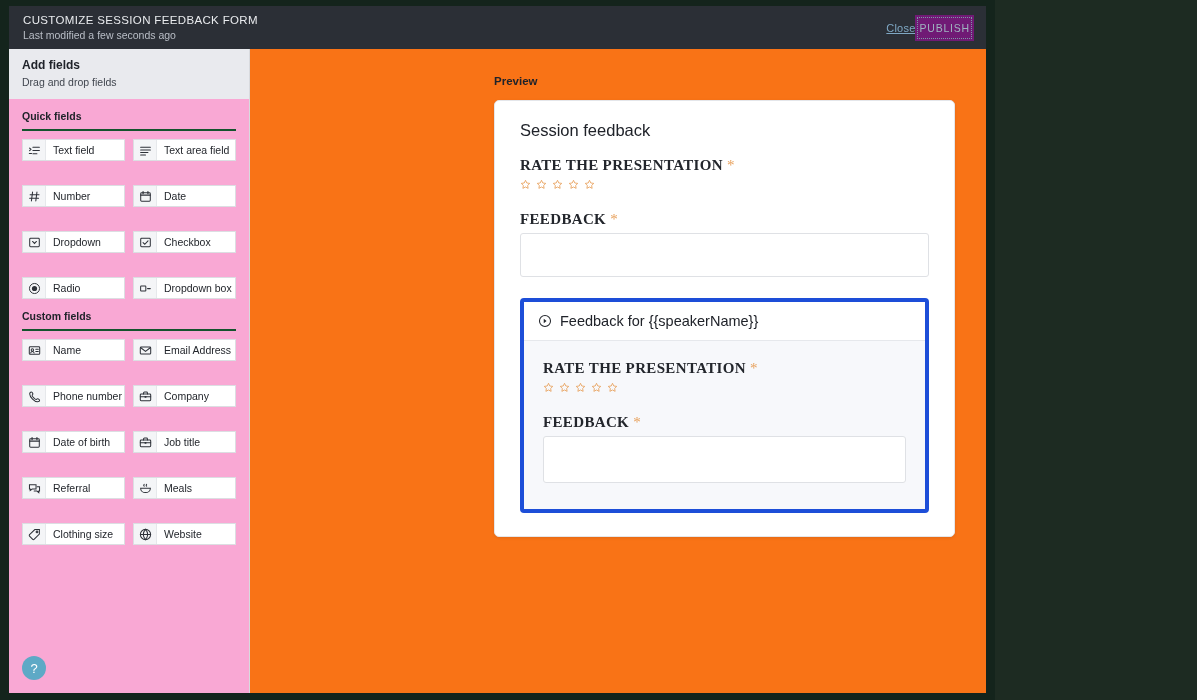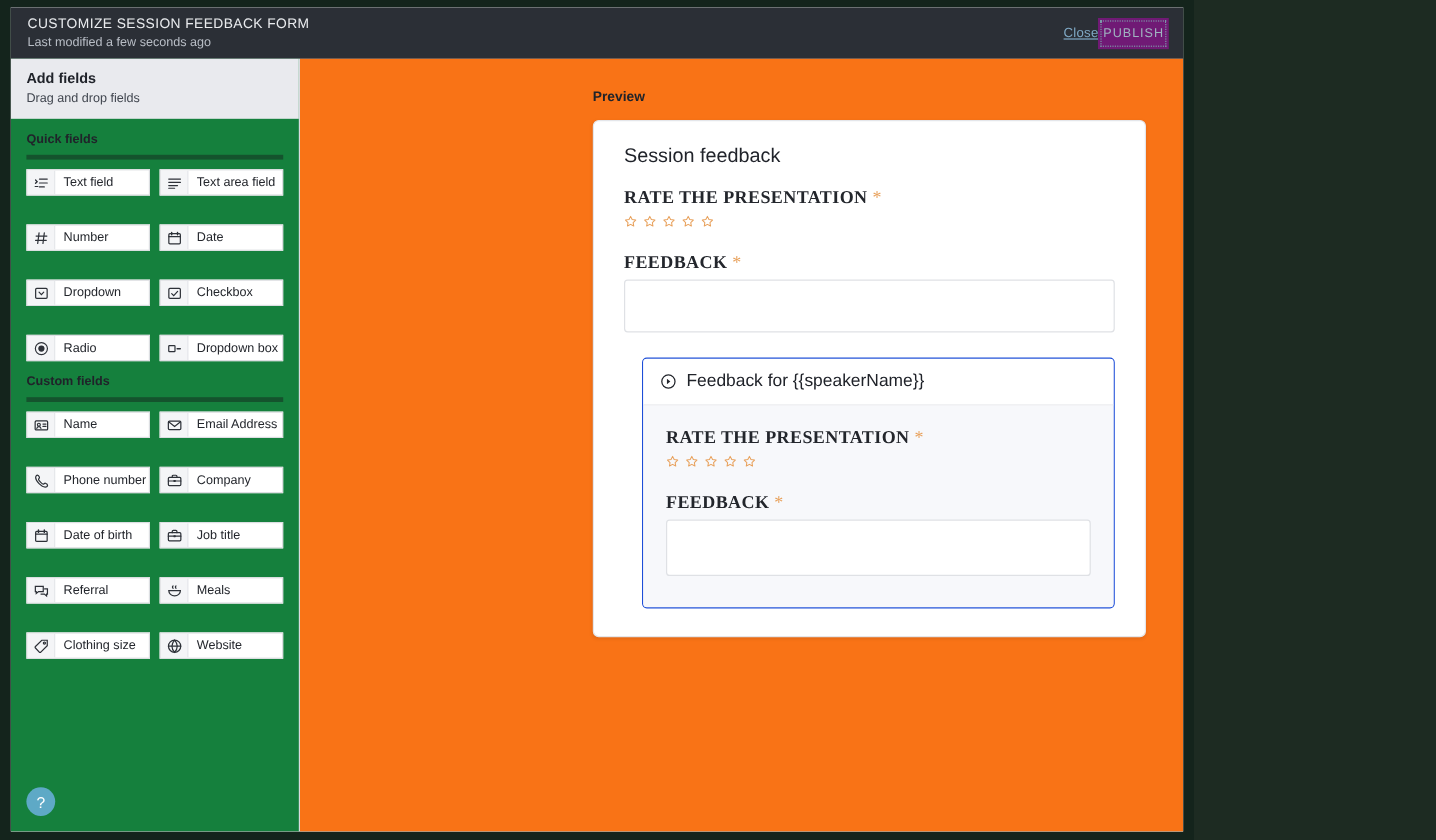--- a/index.html
+++ b/index.html
@@ -68,37 +68,37 @@
     padding: 7px 4px;
     cursor: default;
   }
 
   
   #sidebar {
     position: absolute;
     left: 0; top: 43px;
     width: 241px;
     bottom: 0;
-    background: #15803d;
+    background: #f9a8d4;
     border-right: 1px solid #d8dade;
   }
   #sidebar-header {
     background: #e9eaee;
     padding: 9px 13px 11px 13px;
   }
   #sidebar-title { font-size: 12px; font-weight: bold; color: #20232a; }
   #sidebar-subtitle { font-size: 10.5px; color: #41464f; margin-top: 4px; }
 
   .group { padding: 0 13px; }
   .group-title {
     font-size: 10.5px;
     font-weight: bold;
     color: #20232a;
     padding: 11px 0 7px 0;
-    border-bottom: 4px solid #14532d;
+    border-bottom: 2px solid #14532d;
     margin-bottom: 8px;
   }
   .chip-grid {
     display: grid;
     grid-template-columns: 1fr 1fr;
     gap: 24px 8px;
   }
   .chip {
     display: flex;
     align-items: stretch;
@@ -188,24 +188,23 @@
   #repeat-head {
     display: flex;
     align-items: center;
     justify-content: space-between;
     margin: 28px 0 13px 0;
   }
   #repeat-title { font-size: 14.5px; color: #20232a; }
   #repeat-icon { color: #2d3138; display: flex; cursor: pointer; }
 
   #nested-panel {
-    border: 1px solid #1d4ed8;
+    border: 4px solid #1d4ed8;
     border-radius: 4px;
     overflow: hidden;
-    margin-left: 15px;
   }
   #nested-head {
     background: #ffffff;
     border-bottom: 1px solid #e6e8ec;
     padding: 11px 14px;
     display: flex;
     align-items: center;
     gap: 8px;
   }
   #nested-head-icon { display: flex; color: #23262c; }

